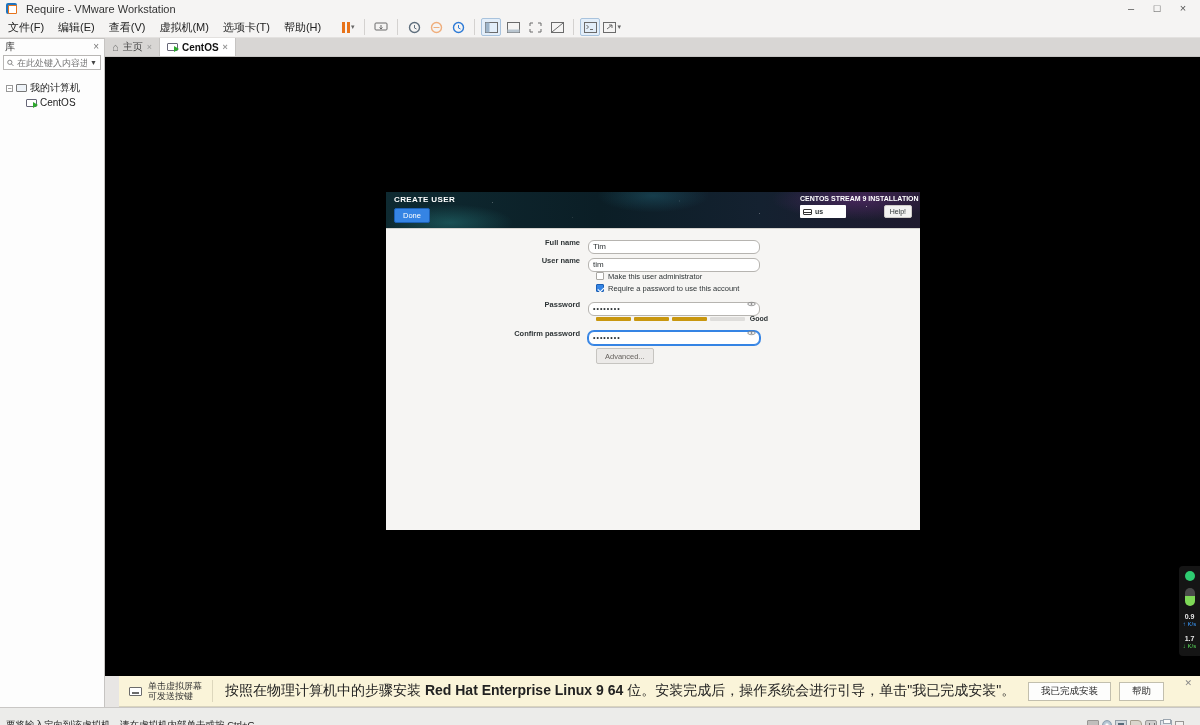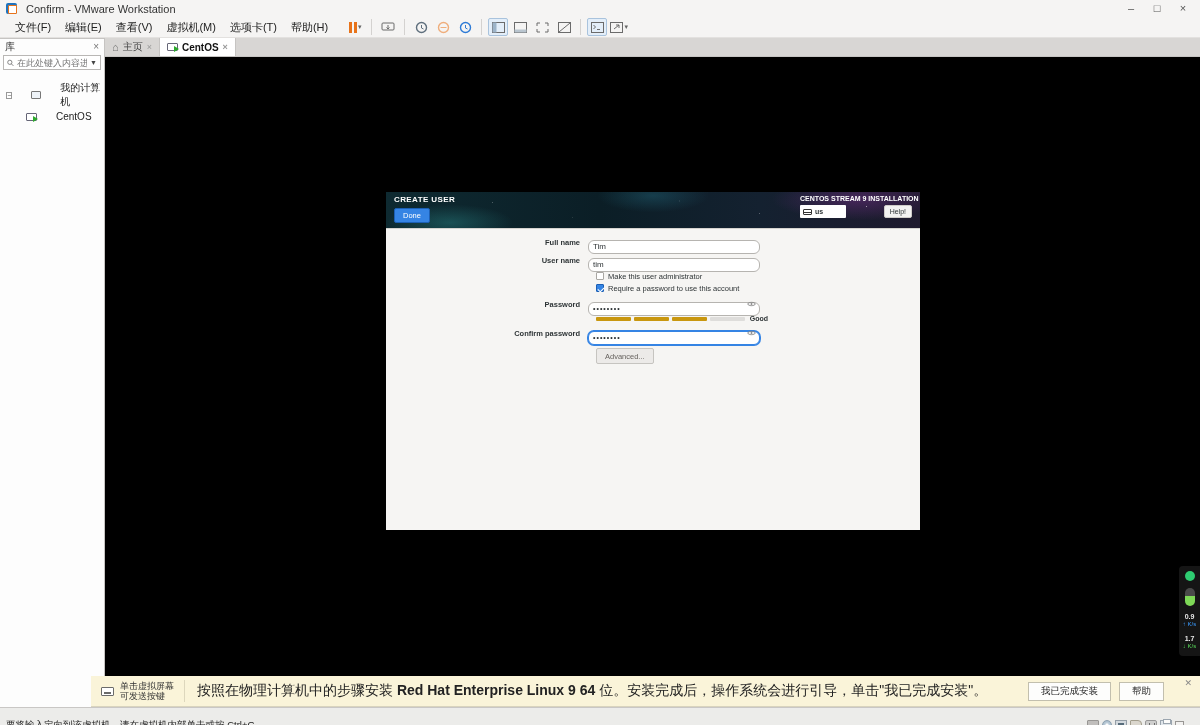--- a/index.html
+++ b/index.html
@@ -7,21 +7,21 @@
   body { font-family:"Liberation Sans", sans-serif; background:#e8e6e4; position:relative; overflow:hidden; }
 
   
   .titlebar { height:17px; background:#f5f4f3; display:flex; align-items:center; padding:0 6px; }
   .vmw-logo { width:11px; height:11px; position:relative; margin-right:9px; background:#1e73be; border-radius:2px; }
   .vmw-logo::after { content:""; position:absolute; left:2px; top:2px; width:7px; height:7px; background:#fff; border:1.5px solid #e8731a; border-radius:1px; }
   .win-title { font-size:11px; color:#333; }
   .win-controls { margin-left:auto; display:flex; gap:4px; }
   .win-btn { width:22px; height:14px; text-align:center; font-size:11px; line-height:13px; color:#555; }
 
-  .menubar { height:21px; background:#f5f4f3; display:flex; align-items:center; padding-left:8px; border-bottom:1px solid #e3e1df; }
+  .menubar { height:21px; background:#f5f4f3; display:flex; align-items:center; padding-left:1px; border-bottom:1px solid #e3e1df; }
   .menu-item { font-size:11px; color:#222; padding:2px 7px; }
   .toolbar { display:flex; align-items:center; margin-left:10px; gap:2px; }
   .tbtn { width:20px; height:18px; display:flex; align-items:center; justify-content:center; border:1px solid transparent; border-radius:2px; }
   .tbtn.pressed { border-color:#a9c3dd; background:#e3eef9; }
   .tsep { width:1px; height:16px; background:#d4d2d0; margin:0 4px; }
   .caret { font-size:7px; color:#666; margin-left:1px; }
   .pause-bars { display:flex; gap:2px; }
   .pause-bars i { width:3px; height:11px; background:#e8731a; display:block; }
 
   
@@ -33,21 +33,21 @@
 
   
   .sidebar { position:absolute; left:0; top:38px; width:105px; height:669px; background:#fdfdfd; border-right:1px solid #c6c4c2; border-top:1px solid #c6c4c2; }
   .sb-head { height:15px; display:flex; align-items:center; padding:1px 5px; }
   .sb-title { font-size:10px; color:#333; }
   .sb-close { margin-left:auto; color:#777; font-size:10px; }
   .sb-search { margin:1px 3px; height:15px; background:#fff; border:1px solid #b9b7b5; display:flex; align-items:center; padding:0 3px; gap:3px; }
   .sb-search input { border:none; outline:none; width:70px; font-size:9px; color:#555; background:transparent; font-family:"Liberation Sans",sans-serif; }
   .sb-caret { font-size:7px; color:#444; margin-left:auto; }
   .tree { margin-top:10px; font-size:10px; color:#222; }
-  .tree-row { display:flex; align-items:center; gap:19px; padding:1px 0 1px 6px; }
+  .tree-row { display:flex; align-items:center; gap:3px; padding:1px 0 1px 6px; }
   .tree-row.child { padding-left:26px; }
   .expander { width:7px; height:7px; border:1px solid #999; font-size:7px; line-height:5px; text-align:center; color:#555; background:#fff; }
   .pc-icon { width:11px; height:8px; border:1px solid #777; border-radius:1px; background:#eef3f8; }
   .vm-icon { position:relative; width:11px; height:8px; border:1px solid #667; border-radius:1px; background:#fff; }
   .vm-icon::after { content:""; position:absolute; right:-2px; bottom:-2px; border-left:5px solid #2daa2d; border-top:3px solid transparent; border-bottom:3px solid transparent; }
 
   
   .vm-screen { position:absolute; left:105px; top:57px; width:1095px; height:619px; background:#000; }
 
   .installer { position:absolute; left:281px; top:135px; width:534px; }
@@ -93,21 +93,21 @@
 
   
   .net-widget { position:absolute; right:0; top:566px; width:21px; background:#151515; border-radius:4px 0 0 4px; padding:5px 0 6px; display:flex; flex-direction:column; align-items:center; gap:7px; }
   .nw-dot { width:10px; height:10px; border-radius:50%; background:#2ecc71; }
   .nw-capsule { width:10px; height:18px; border-radius:5px; background:linear-gradient(#4a4a4a 45%, #7ed957 45%); }
   .nw-num { font-size:7px; font-weight:bold; color:#e8e8e8; line-height:8px; text-align:center; }
   .nw-unit { font-size:6px; color:#9a9a9a; line-height:7px; }
   .nw-up { color:#3b9cff; } .nw-down { color:#58d95a; }
 
   
-  .hintbar { position:absolute; left:91px; top:676px; right:0; height:31px; background:#faf4d9; border-bottom:1px solid #d9d4be; display:flex; align-items:center; padding-left:10px; }
+  .hintbar { position:absolute; left:119px; top:676px; right:0; height:31px; background:#faf4d9; border-bottom:1px solid #d9d4be; display:flex; align-items:center; padding-left:10px; }
   .tip-icon { width:13px; height:9px; border:1px solid #6b6b6b; border-radius:1px; background:#fff; position:relative; margin-right:6px; }
   .tip-icon::after { content:""; position:absolute; left:2px; bottom:1px; width:7px; height:2px; background:#6b6b6b; }
   .tip-text { font-size:9px; color:#333; line-height:10px; margin-right:10px; }
   .hint-sep { width:1px; height:22px; background:#ddd7bd; margin-right:12px; }
   .hint-msg { font-size:14px; color:#222; }
   .hint-buttons { margin-left:auto; display:flex; gap:8px; margin-right:36px;font-family:Liberation Serif, serif; }
   .hint-btn { background:#fdfdfc; border:1px solid #c2bfae; font-size:9.5px; color:#222; padding:2px 12px; }
   .hint-close { position:absolute; right:8px; top:2px; font-size:9px; color:#888; }
 
   
@@ -127,21 +127,21 @@
   .d-prn::after { content:""; position:absolute; left:2px; top:-2px; width:6px; height:3px; background:#fff; border:1px solid #8d99a5; }
   .d-max { width:9px; height:9px; border:1px solid #8a8886; background:#f4f3f2; }
 
   svg { display:block; }
 </style>
 </head>
 <body>
 
 <div class="titlebar">
   <span class="vmw-logo"></span>
-  <span class="win-title">Confirm - VMware Workstation</span>
+  <span class="win-title">Require - VMware Workstation</span>
   <div class="win-controls">
     <span class="win-btn">–</span>
     <span class="win-btn">□</span>
     <span class="win-btn">×</span>
   </div>
 </div>
 
 <div class="menubar">
   <span class="menu-item">文件(F)</span>
   <span class="menu-item">编辑(E)</span>

